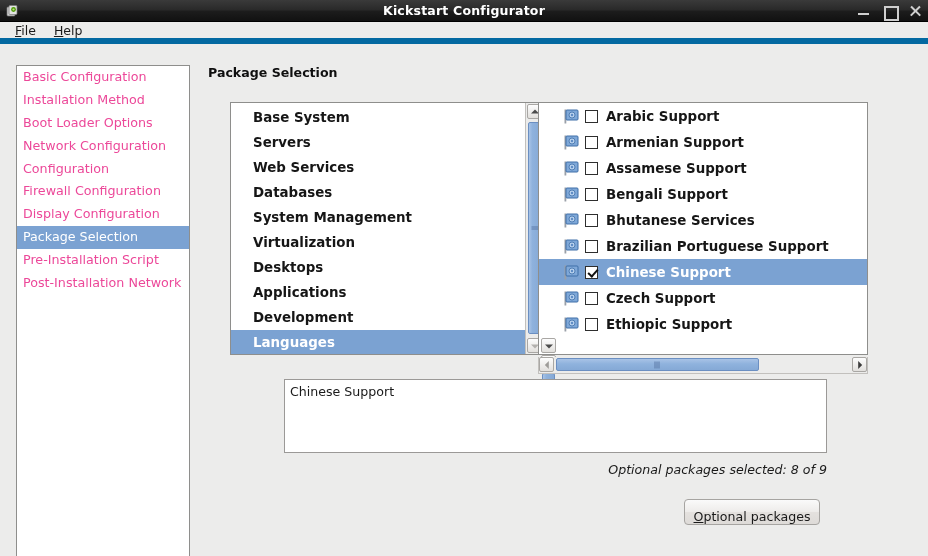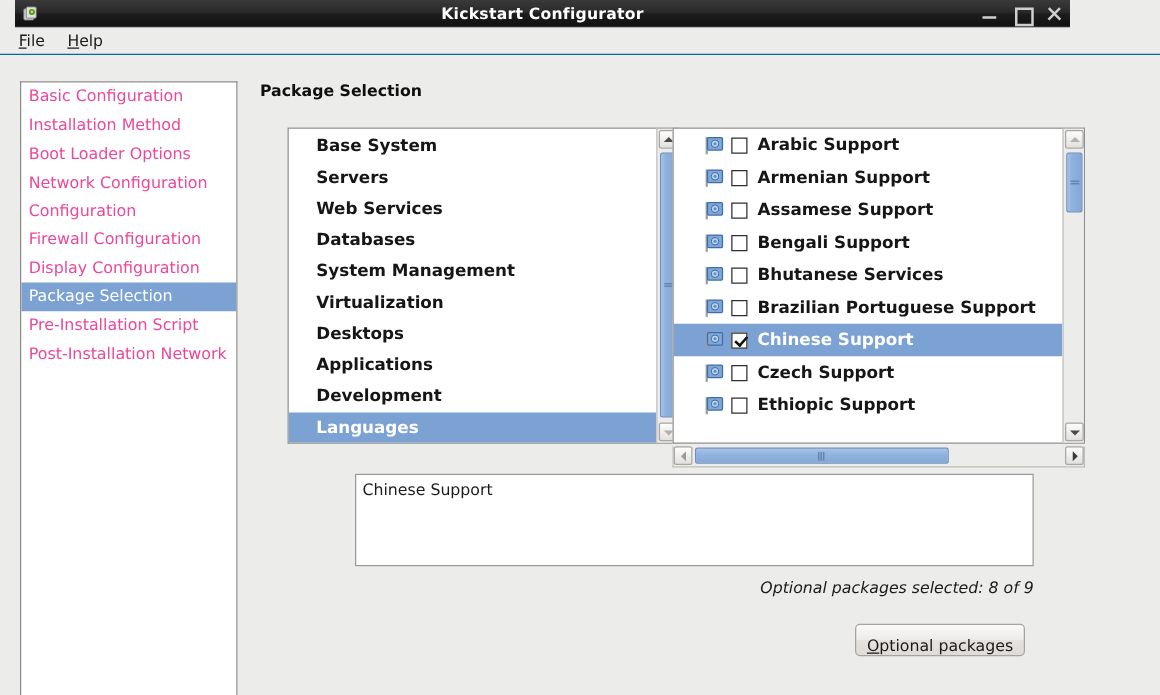--- a/index.html
+++ b/index.html
@@ -6,21 +6,21 @@
     margin: 0; padding: 0;
     width: 928px; height: 556px;
     overflow: hidden;
     background: #ececeb;
     font-family: "DejaVu Sans", "Liberation Sans", sans-serif;
   }
   * { box-sizing: border-box; }
 
   
   .titlebar {
-    position: absolute; left:12px; top:0; width:844px; height:22px;
+    position: absolute; left:0; top:0; width:928px; height:22px;
     background: linear-gradient(to bottom, #3a3a3a 0%, #2a2a2a 45%, #1c1c1c 55%, #111 100%);
     border-bottom: 1px solid #000;
     display:flex; align-items:center;
   }
   .title-text {
     position:absolute; left:0; right:0; text-align:center;
     color:#fff; font-size:12.5px; font-weight:bold;
     letter-spacing:0.2px;
   }
   .app-icon {
@@ -43,21 +43,21 @@
     content:""; position:absolute; left:0px; top:5px; width:13px; height:2.4px;
     background:#cfcfcf;
   }
   .wc-close::before { transform: rotate(45deg); }
   .wc-close::after  { transform: rotate(-45deg); }
 
   
   .menubar {
     position:absolute; left:0; top:22px; width:928px; height:22px;
     background:#ececeb;
-    border-bottom:1px solid #0369a1;
+    border-bottom:6px solid #0369a1;
     display:flex; align-items:center; padding-left:6px;
   }
   .menu-item {
     font-size:12.5px; color:#1a1a1a; padding:2px 9px; cursor:default;
   }
   .menu-item u { text-decoration: underline; }
 
   
   .content {
     position:absolute; left:0; top:44px; width:928px; height:512px;
@@ -99,20 +99,21 @@
     height:25px; line-height:25px;
     padding-left:22px; white-space:nowrap; cursor:default;
   }
   .group-row.sel { background:#7ba2d2; color:#fff; }
 
   
   .pkglist-wrap {
     position:absolute; left:538px; top:58px; width:330px; height:253px;
     background:#fff; border:1px solid #8e8e8c;
     display:flex;
+    flex-direction:column;
   }
   .pkglist {
     flex:1; overflow:hidden; position:relative;
   }
   .pkg-row {
     display:flex; align-items:center;
     height:26px; padding-left:24px; white-space:nowrap; cursor:default;
   }
   .pkg-row.sel { background:#7ba2d2; }
   .pkg-row.sel .pkg-label { color:#fff; }

